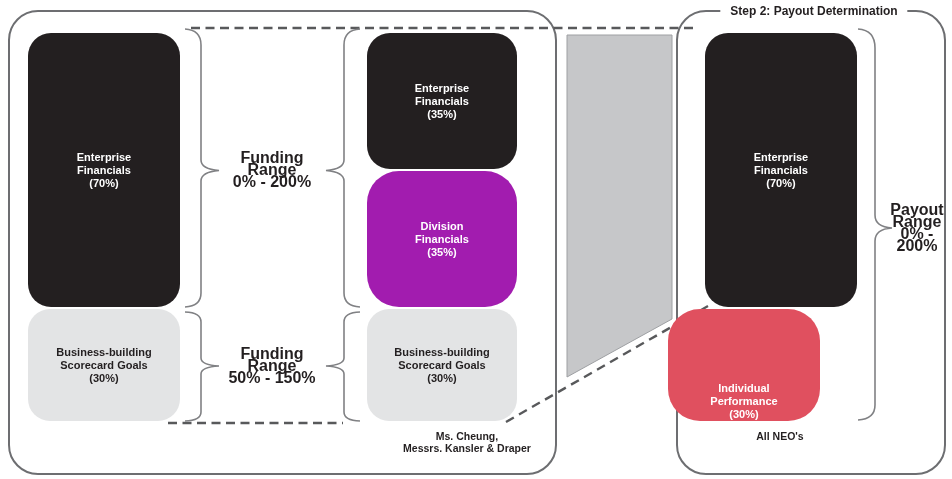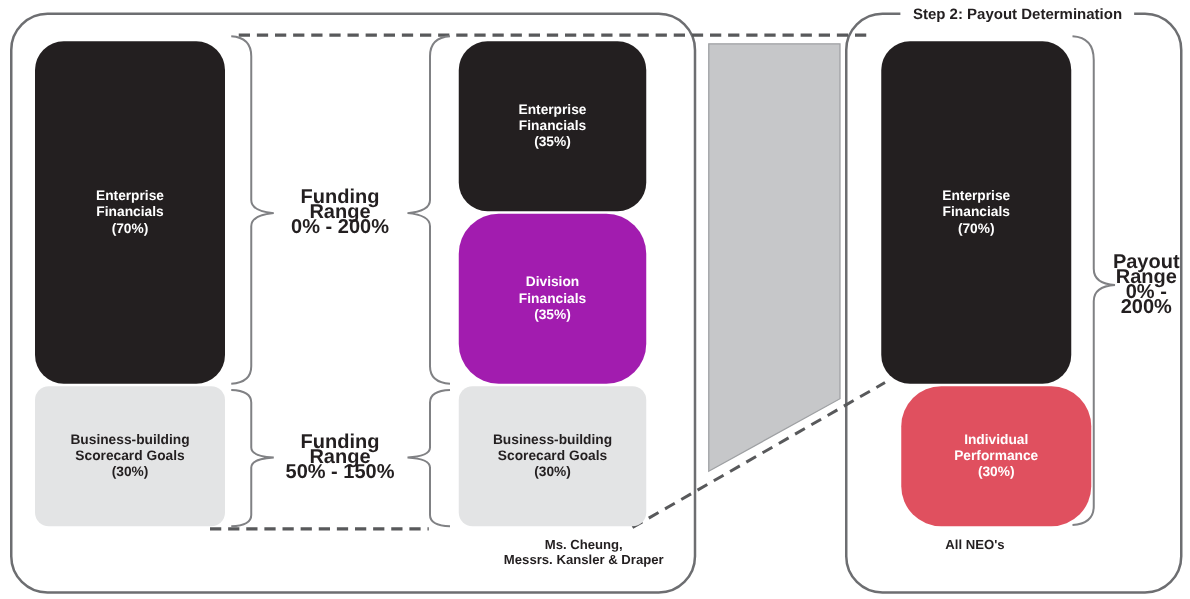--- a/index.html
+++ b/index.html
@@ -17,21 +17,21 @@
     background:#ffffff; padding:0 10px; font-size:12px; font-weight:bold;
     color:#231f20; white-space:nowrap; z-index:3; line-height:15px;
   }
   .box {
     position:absolute; display:flex; align-items:center; justify-content:center;
     text-align:center; font-weight:bold; font-size:11px; line-height:13px;
     white-space:pre-line; z-index:2;
   }
   .box.black { background:#231f20; color:#ffffff; border-radius:23px; }
   .box.gray  { background:#a21caf; color:#ffffff; border-radius:32px; }
-  .box.light { background:#e3e4e5; color:#231f20; border-radius:11px; }
+  .box.light { background:#e3e4e5; color:#231f20; border-radius:22px; }
   .box.red   { background:#e0505f; color:#ffffff; border-radius:32px; }
   .range-label {
     position:absolute; transform:translate(-50%,-50%); text-align:center;
     font-weight:bold; font-size:16px; line-height:12px; color:#231f20;
     white-space:pre-line; z-index:2;
   }
   .caption {
     position:absolute; transform:translateX(-50%); text-align:center;
     font-weight:bold; font-size:10.5px; line-height:12px; color:#231f20;
     white-space:pre-line; z-index:2;
@@ -99,21 +99,21 @@
 0% - 200%</div>
   <div class="range-label" style="left:272px; top:366px;">Funding
 Range
 50% - 150%</div>
 
   <div class="box black" style="left:705px; top:33px; width:152px; height:274px;">
     <span>Enterprise
 Financials
 (70%)</span>
   </div>
-  <div class="box red" style="left:721px; top:309px; width:152px; height:112px;">
+  <div class="box red" style="left:668px; top:309px; width:152px; height:112px;align-items:flex-end;">
     <span>Individual
 Performance
 (30%)</span>
   </div>
   <div class="caption" style="left:780px; top:430px;">All NEO's</div>
 
   <div class="range-label" style="left:917px; top:228px;">Payout
 Range
 0% - 200%</div>
 

